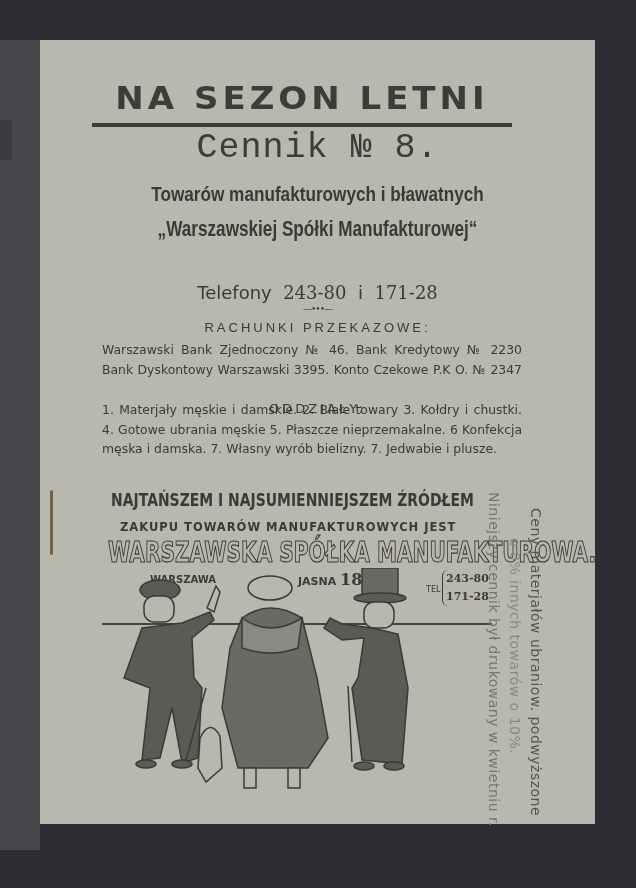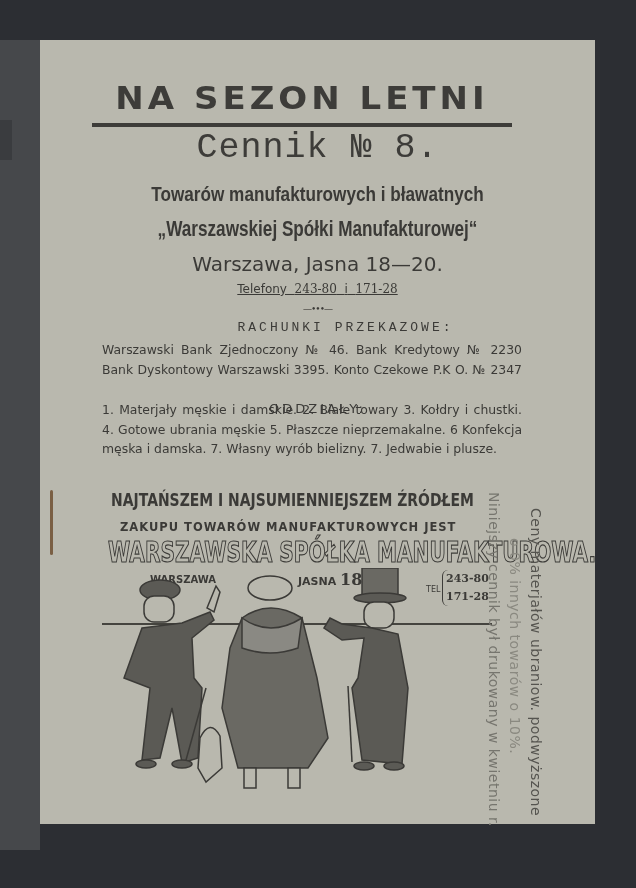--- a/index.html
+++ b/index.html
@@ -39,24 +39,24 @@
     position:absolute; left:0; top:88px; width:555px; text-align:center;
     font-family:Liberation Mono, monospace; font-size:35px; color:#3d3c39;
     letter-spacing:1px;
   }
   .line {
     position:absolute; left:0; width:555px; text-align:center; white-space:nowrap;
   }
   .subtitle { top:143px; font-family:"Liberation Sans", sans-serif; font-weight:bold; font-size:19.5px; transform:scaleX(0.88); }
   .company  { top:176px; font-family:"Liberation Sans", sans-serif; font-weight:bold; font-size:22px; transform:scaleX(0.78); }
   .address  { top:212px; font-family:"DejaVu Sans", sans-serif; font-size:20px; }
-  .phones   { top:242px; font-family:"DejaVu Sans", sans-serif; font-size:12px;text-decoration:underline; }
+  .phones   { top:242px; font-family:"DejaVu Sans", sans-serif; font-size:18px; }
   .phones .num { font-family:"DejaVu Serif", serif; }
   .ornament { top:264px; font-size:9px; letter-spacing:-1px; }
-  .acc-head { top:280px; font-family:Liberation Mono, monospace; font-size:13px; letter-spacing:3px;padding-left:28px; }
+  .acc-head { top:280px; font-family:Liberation Sans, sans-serif; font-size:13px; letter-spacing:3px; }
   .block {
     position:absolute; left:62px; width:420px;
     font-family:"DejaVu Sans", sans-serif; font-size:12.4px; line-height:19.5px;
     text-align:justify; text-align-last:justify;
   }
   .accounts { top:300px; }
   .branches-head { top:361px; font-family:"DejaVu Sans", sans-serif; font-size:13px; letter-spacing:3px; }
   .branches { top:360px; text-align-last:left; }
   .ad {
     position:absolute; left:68px; top:450px; width:390px;
@@ -104,21 +104,20 @@
 
 <div class="page">
   <div class="staple"></div>
 
   <div class="title">NA SEZON LETNI</div>
   <div class="title-rule"></div>
   <div class="cennik">Cennik № 8.</div>
 
   <div class="line subtitle">Towarów manufakturowych i bławatnych</div>
   <div class="line company">„Warszawskiej Spółki Manufakturowej“</div>
-  <div class="line address">Warszawa, Jasna 18—20.</div>
   <div class="line phones">
     <span>Telefony</span>&nbsp;
     <span class="num">243-80</span>&nbsp;
     <span>i</span>&nbsp;
     <span class="num">171-28</span>
   </div>
   <div class="line ornament">—•••—</div>
 
   <div class="line acc-head">RACHUNKI PRZEKAZOWE:</div>
   <div class="block accounts">Warszawski Bank Zjednoczony № 46. Bank Kredytowy № 2230 Bank Dyskontowy Warszawski 3395. Konto Czekowe P.K O. № 2347</div>

